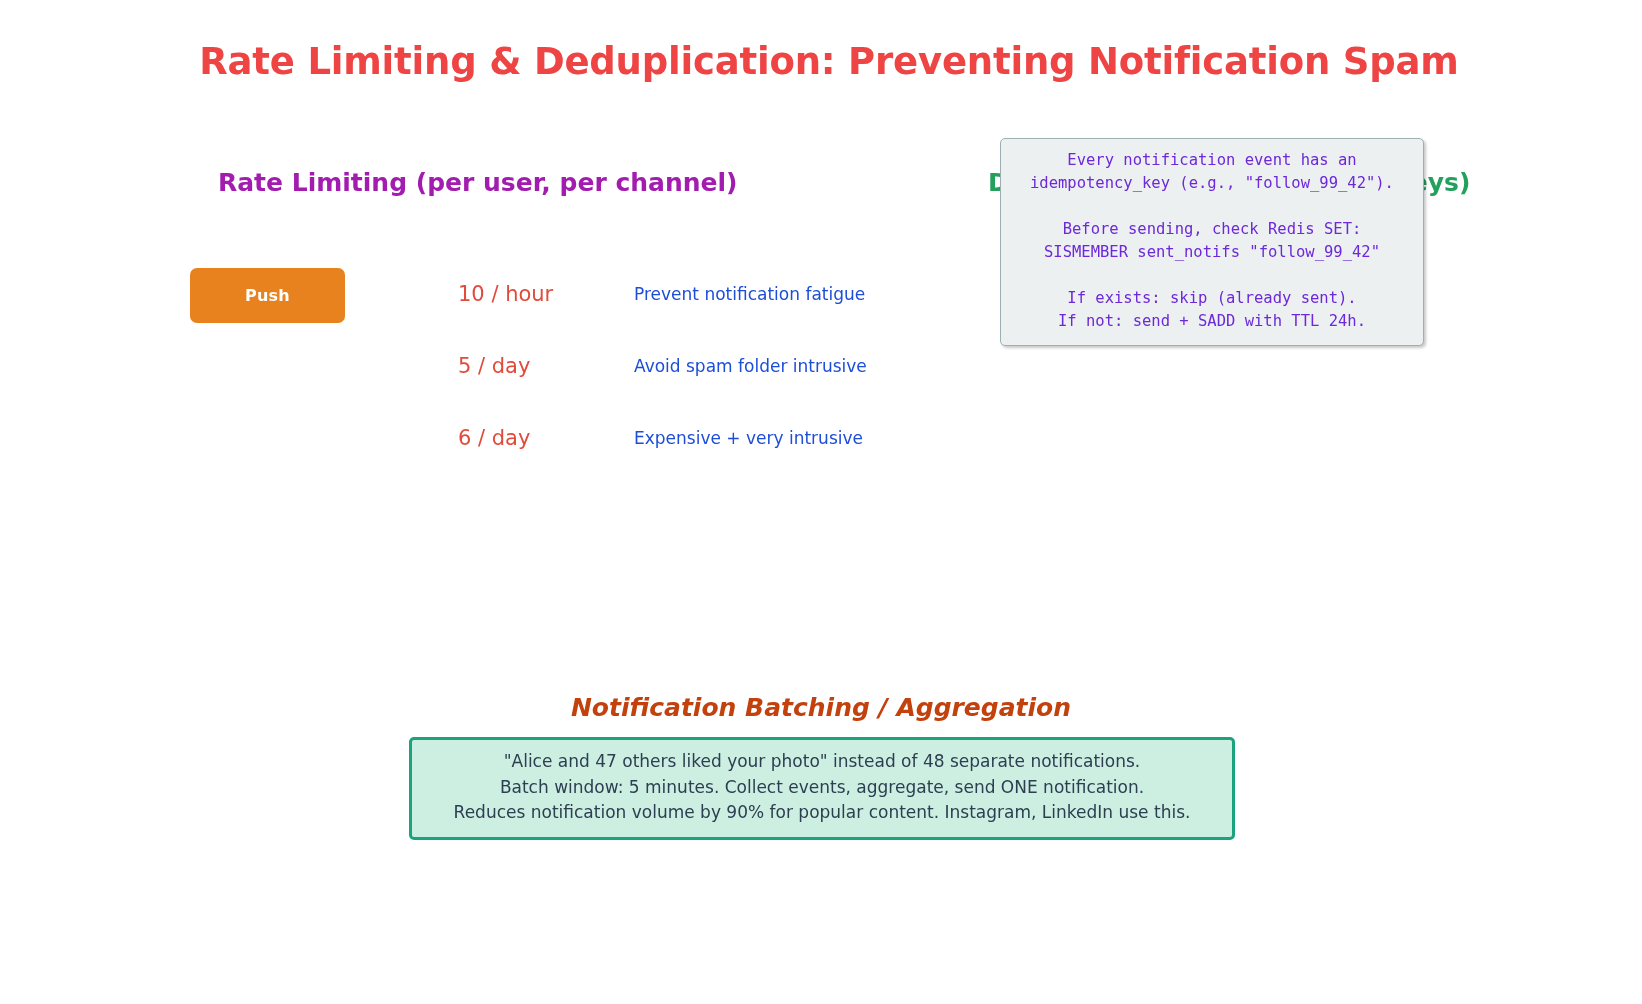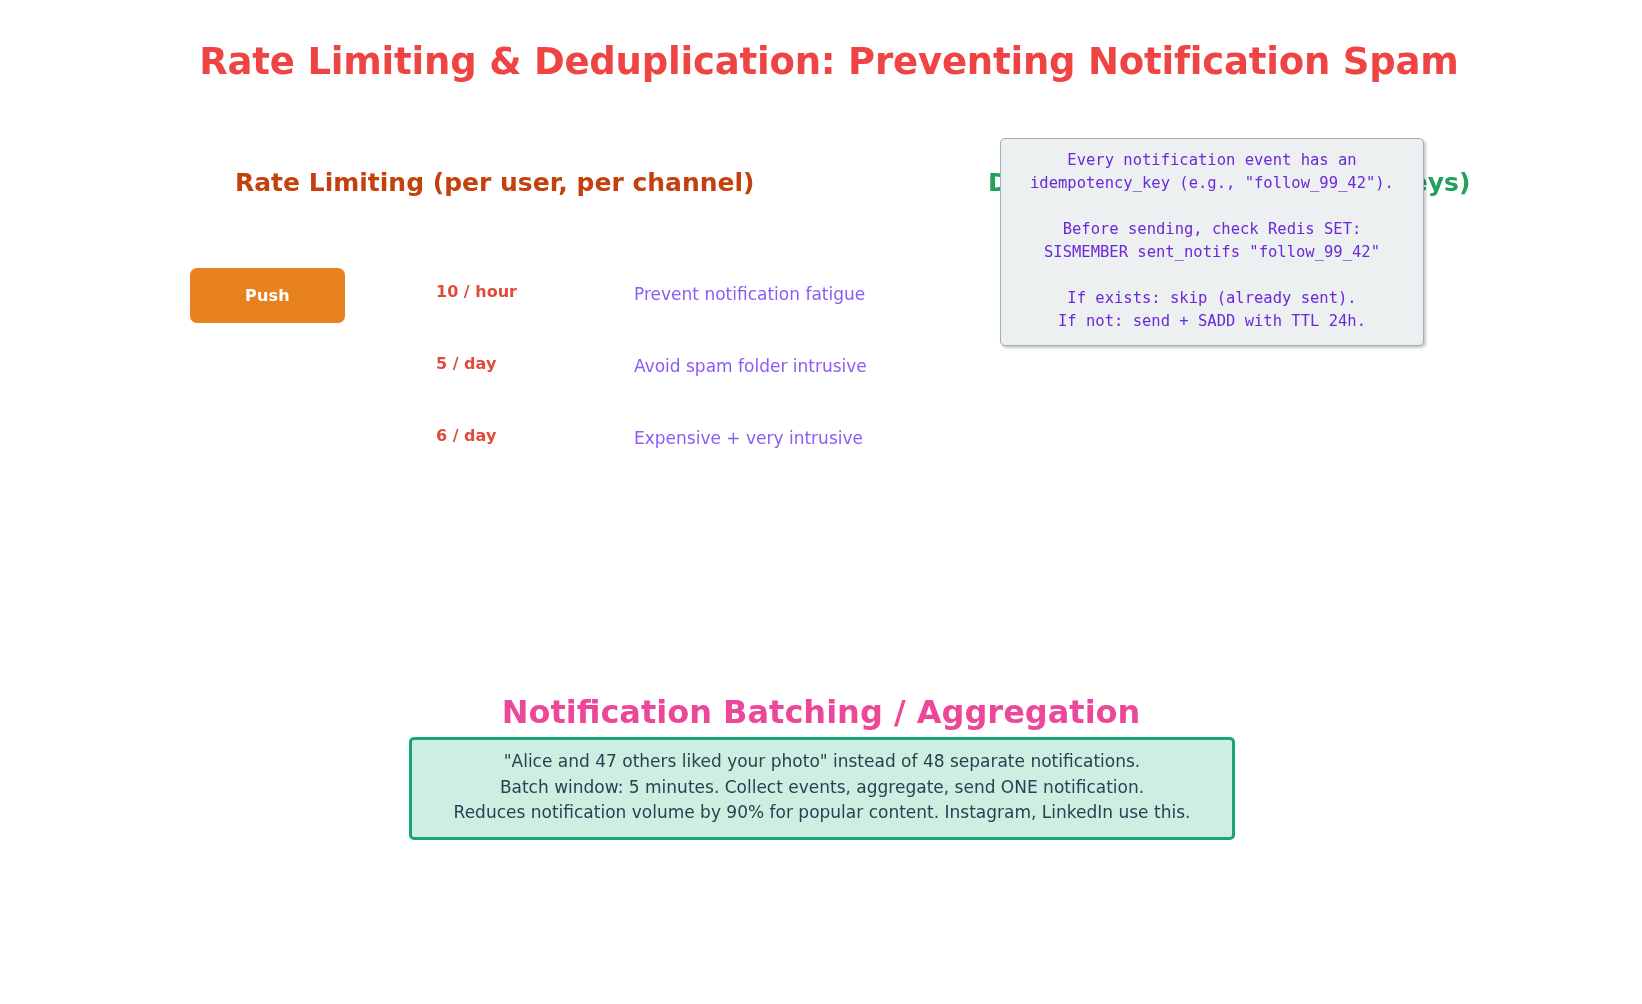--- a/index.html
+++ b/index.html
@@ -29,23 +29,23 @@
   }
 
   
   .section-heading {
     position: absolute;
     font-size: 25px;
     font-weight: bold;
     white-space: nowrap;
   }
   #rate-limiting-heading {
-    left: 235px;
+    left: 218px;
     top: 168px;
-    color: #c2410c;
+    color: #a21caf;
   }
   #dedup-heading {
     left: 988px;
     top: 168px;
     color: #22A05C;
   }
 
   
   #rate-limit-table {
     position: absolute;
@@ -68,33 +68,33 @@
     color: #ffffff;
     font-size: 16px;
     font-weight: bold;
     display: flex;
     align-items: center;
     justify-content: center;
     letter-spacing: 0.2px;
   }
   .rate-value {
     position: absolute;
-    left: 246px;
+    left: 268px;
     top: 14px;
-    font-size: 16px;
-    font-weight: bold;
+    font-size: 21px;
+    font-weight: normal;
     color: #E14B3B;
     white-space: nowrap;
   }
   .rate-note {
     position: absolute;
     left: 444px;
     top: 16px;
     font-size: 17px;
-    color: #8b5cf6;
+    color: #1d4ed8;
     white-space: nowrap;
   }
 
   
   #dedup-code-box {
     position: absolute;
     left: 1000px;
     top: 138px;
     width: 424px;
     box-sizing: border-box;
@@ -111,23 +111,24 @@
     white-space: pre;
   }
 
   
   #batching-heading {
     position: absolute;
     left: 0;
     top: 693px;
     width: 1642px;
     text-align: center;
-    font-size: 32px;
+    font-size: 25px;
     font-weight: bold;
-    color: #ec4899;
+    color: #c2410c;
+    font-style: italic;
   }
   #batching-box {
     position: absolute;
     left: 409px;
     top: 737px;
     width: 826px;
     box-sizing: border-box;
     background: #CDEFE2;
     border: 3px solid #1BA37E;
     border-radius: 5px;

